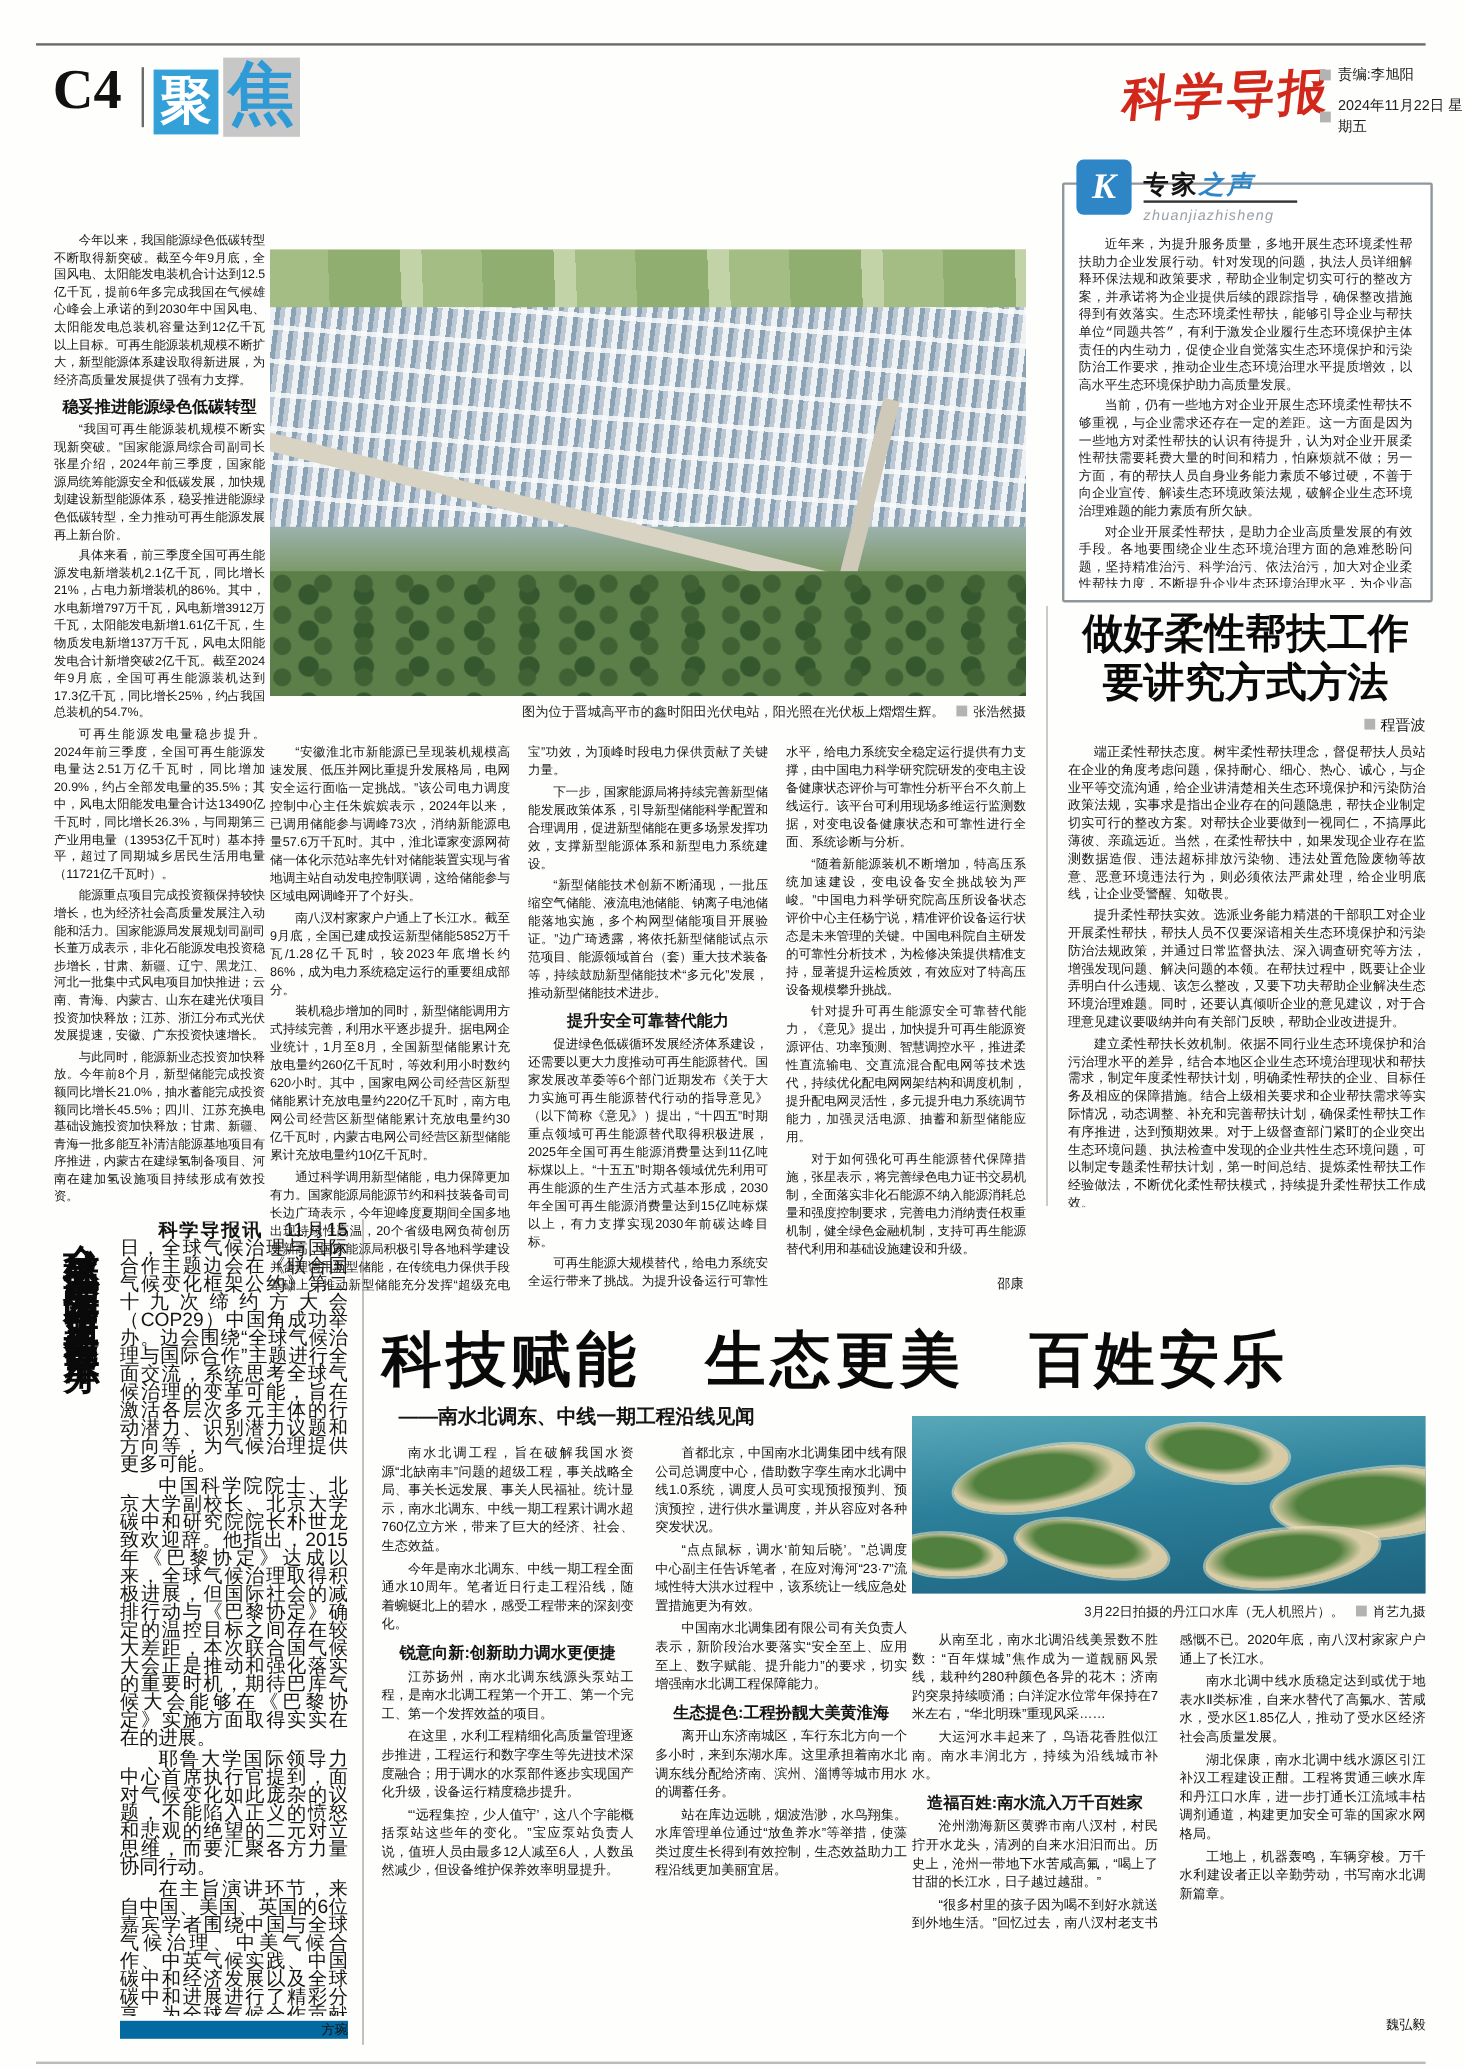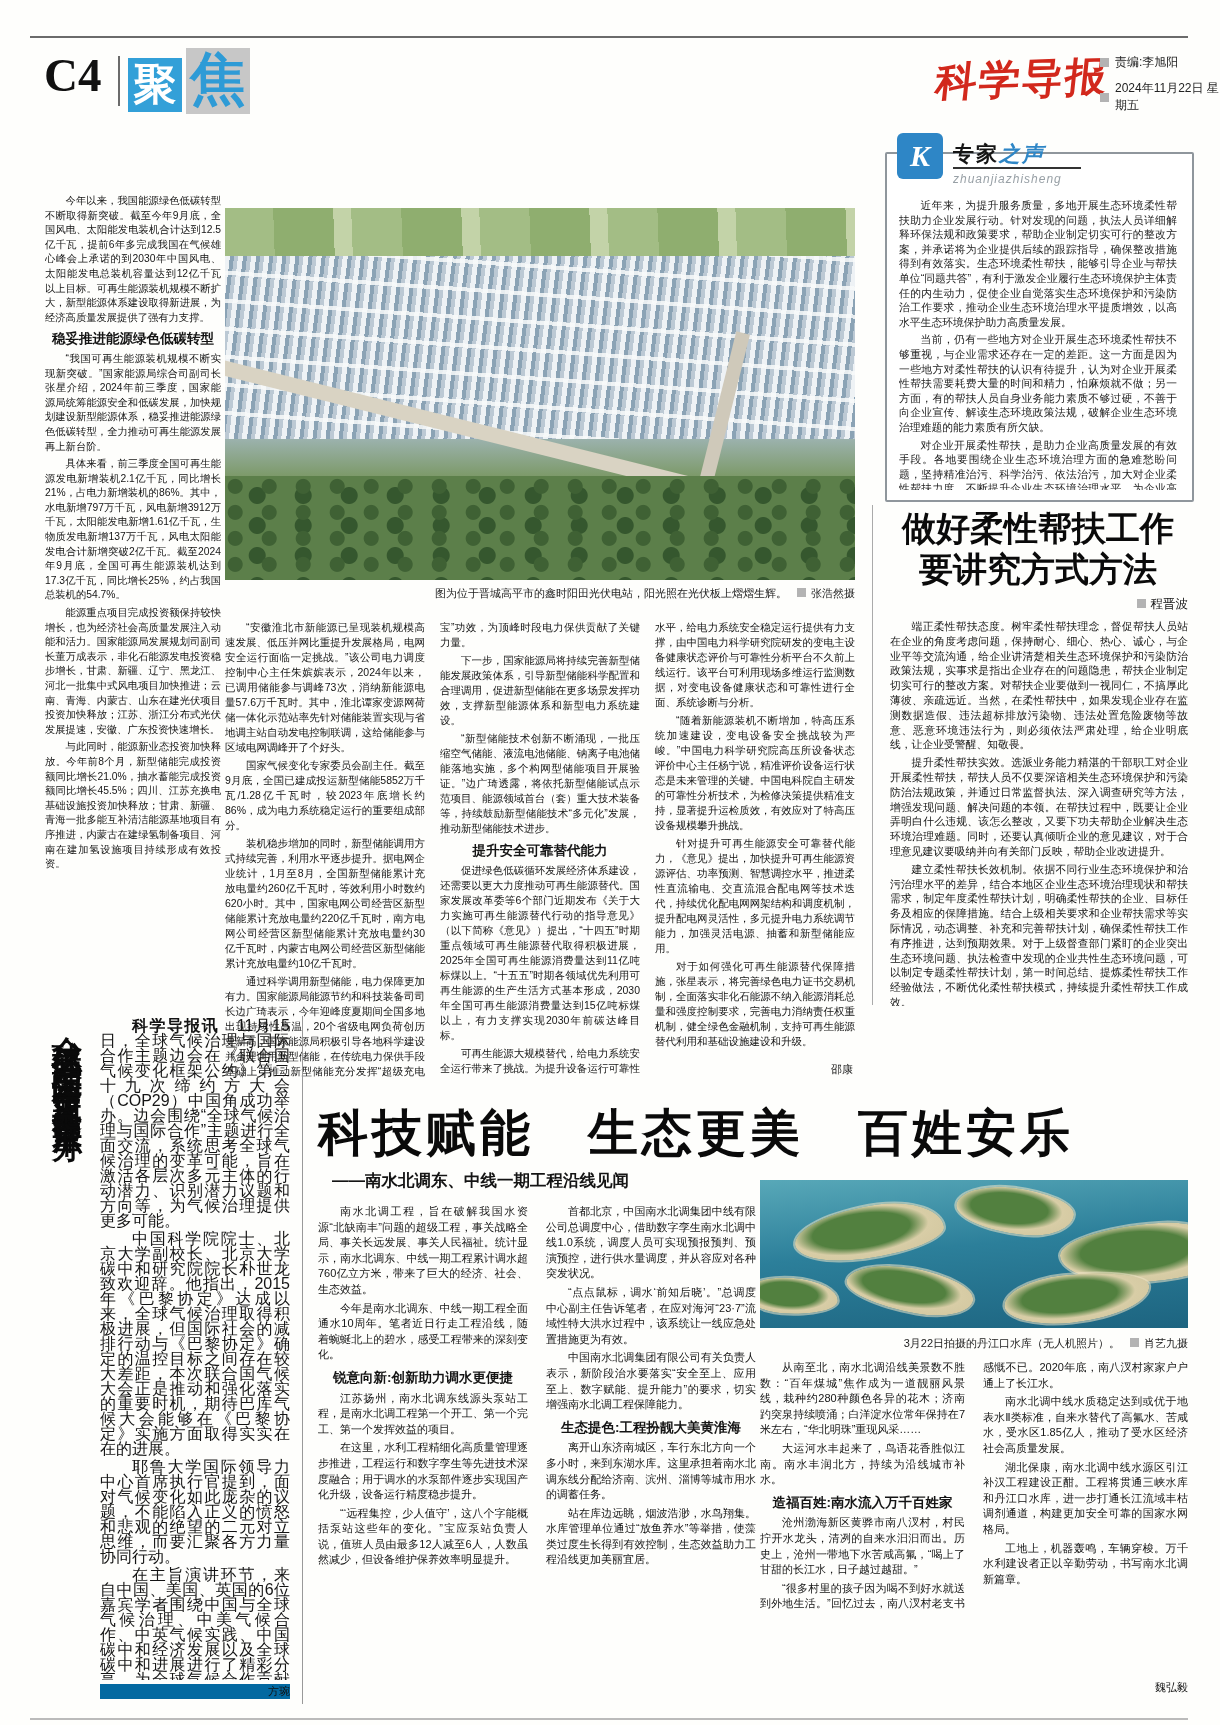--- a/index.html
+++ b/index.html
@@ -26,21 +26,21 @@
   #left-col{width:176px;height:812px;font-size:10.3px;line-height:14.6px;overflow:hidden;}
   #mid-cols{width:630px;height:460px;font-size:10.5px;line-height:15px;overflow:hidden;
             column-count:3;column-gap:15px;}
   .caption{font-size:11px;color:#222;text-align:right;}
   .sig{font-size:11px;color:#111;text-align:right;}
   
   #photo1{width:630px;height:372px;overflow:hidden;background:linear-gradient(180deg,#8fae78 0%,#9cb883 11%,#b6c6cf 16%,#a8bcc9 58%,#7d9a6a 72%,#55753f 100%);}
   .ph-layer{position:absolute;}
   
   #expert-box{width:305px;height:346px;border:2px solid #8f969c;border-radius:2px;background:#fff;}
-  #expert-body{font-family:Liberation Sans, sans-serif;font-size:10.8px;line-height:14.6px;
+  #expert-body{font-family:Liberation Mono, monospace;font-size:10.8px;line-height:14.6px;
                text-align:justify;color:#1c1c1c;overflow:hidden;}
   #expert-k{width:46px;height:46px;background:#2e86c6;border-radius:6px;color:#fff;text-align:center;
             line-height:46px;font-family:"Liberation Serif",serif;font-style:italic;font-weight:bold;font-size:30px;}
   #expert-title{font-size:21px;font-weight:bold;letter-spacing:2px;}
   #expert-title .blue{color:#2e86c6;font-style:italic;}
   #expert-pinyin{font-size:12px;font-style:italic;color:#98a0a6;letter-spacing:1px;}
   
   #flex-title{font-size:34px;font-weight:bold;line-height:1.2;text-align:center;color:#0a0a0a;}
   #flex-byline{font-size:12.5px;text-align:right;}
   #flex-body{font-family:"DejaVu Serif","Liberation Serif",serif;font-size:10.8px;line-height:14.8px;
@@ -78,40 +78,41 @@
       <span>2024年11月22日  星期五</span>
     </div>
   </div>
 
 
   <div class="abs body-txt" id="left-col" style="left:45px;top:194px;">
     <p class="bp">今年以来，我国能源绿色低碳转型不断取得新突破。截至今年9月底，全国风电、太阳能发电装机合计达到12.5亿千瓦，提前6年多完成我国在气候雄心峰会上承诺的到2030年中国风电、太阳能发电总装机容量达到12亿千瓦以上目标。可再生能源装机规模不断扩大，新型能源体系建设取得新进展，为经济高质量发展提供了强有力支撑。</p>
     <p class="subhead">稳妥推进能源绿色低碳转型</p>
     <p class="bp">“我国可再生能源装机规模不断实现新突破。”国家能源局综合司副司长张星介绍，2024年前三季度，国家能源局统筹能源安全和低碳发展，加快规划建设新型能源体系，稳妥推进能源绿色低碳转型，全力推动可再生能源发展再上新台阶。</p>
     <p class="bp">具体来看，前三季度全国可再生能源发电新增装机2.1亿千瓦，同比增长21%，占电力新增装机的86%。其中，水电新增797万千瓦，风电新增3912万千瓦，太阳能发电新增1.61亿千瓦，生物质发电新增137万千瓦，风电太阳能发电合计新增突破2亿千瓦。截至2024年9月底，全国可再生能源装机达到17.3亿千瓦，同比增长25%，约占我国总装机的54.7%。</p>
+    <p class="bp">可再生能源发电量稳步提升。2024年前三季度，全国可再生能源发电量达2.51万亿千瓦时，同比增加20.9%，约占全部发电量的35.5%；其中，风电太阳能发电量合计达13490亿千瓦时，同比增长26.3%，与同期第三产业用电量（13953亿千瓦时）基本持平，超过了同期城乡居民生活用电量（11721亿千瓦时）。</p>
     <p class="bp">能源重点项目完成投资额保持较快增长，也为经济社会高质量发展注入动能和活力。国家能源局发展规划司副司长董万成表示，非化石能源发电投资稳步增长，甘肃、新疆、辽宁、黑龙江、河北一批集中式风电项目加快推进；云南、青海、内蒙古、山东在建光伏项目投资加快释放；江苏、浙江分布式光伏发展提速，安徽、广东投资快速增长。</p>
     <p class="bp">与此同时，能源新业态投资加快释放。今年前8个月，新型储能完成投资额同比增长21.0%，抽水蓄能完成投资额同比增长45.5%；四川、江苏充换电基础设施投资加快释放；甘肃、新疆、青海一批多能互补清洁能源基地项目有序推进，内蒙古在建绿氢制备项目、河南在建加氢设施项目持续形成有效投资。</p>
 
   </div>
 
   <div class="abs" id="photo1" style="left:225px;top:208px;">
     <div class="ph-layer" style="left:0;top:0;width:100%;height:15%;background:repeating-linear-gradient(88deg,#a3bd85 0 50px,#8fae6f 50px 110px,#c3d3a8 110px 128px);"></div>
     <div class="ph-layer" style="left:0;top:13%;width:100%;height:49%;background:repeating-linear-gradient(97deg,#eef2f5 0 5px,#8ba3b5 5px 9px,#bcc9d4 9px 13px);"></div>
     <div class="ph-layer" style="left:0;top:13%;width:100%;height:49%;background:repeating-linear-gradient(4deg,rgba(255,255,255,0) 0 24px,rgba(248,250,250,.85) 24px 28px);"></div>
     <div class="ph-layer" style="left:-60px;top:240px;width:820px;height:15px;background:#d9d3c3;transform:rotate(14deg);"></div>
     <div class="ph-layer" style="left:470px;top:120px;width:14px;height:340px;background:#cfc9ba;transform:rotate(14deg);"></div>
     <div class="ph-layer" style="left:0;bottom:0;width:100%;height:28%;background-color:#5c7f4a;background-image:radial-gradient(circle at 30% 40%,#3f6134 7px,transparent 8px),radial-gradient(circle at 70% 65%,#35572e 8px,transparent 9px);background-size:34px 26px,46px 30px;"></div>
   </div>
   <div class="abs caption" style="left:225px;top:586px;width:630px;">
     <span>图为位于晋城高平市的鑫时阳田光伏电站，阳光照在光伏板上熠熠生辉。</span><span class="sq-inline"></span><span>张浩然摄</span>
   </div>
 
   <div class="abs body-txt" id="mid-cols" style="left:225px;top:620px;">
     <p class="bp">“安徽淮北市新能源已呈现装机规模高速发展、低压并网比重提升发展格局，电网安全运行面临一定挑战。”该公司电力调度控制中心主任朱嫔嫔表示，2024年以来，已调用储能参与调峰73次，消纳新能源电量57.6万千瓦时。其中，淮北谭家变源网荷储一体化示范站率先针对储能装置实现与省地调主站自动发电控制联调，这给储能参与区域电网调峰开了个好头。</p>
-    <p class="bp">国家气候变化专家委员会副主任。截至9月底，全国已建成投运新型储能5852万千瓦/1.28亿千瓦时，较2023年底增长约86%，成为电力系统稳定运行的重要组成部分。</p>
+    <p class="bp">南八汊村家家户户通上了长江水。截至9月底，全国已建成投运新型储能5852万千瓦/1.28亿千瓦时，较2023年底增长约86%，成为电力系统稳定运行的重要组成部分。</p>
     <p class="bp">装机稳步增加的同时，新型储能调用方式持续完善，利用水平逐步提升。据电网企业统计，1月至8月，全国新型储能累计充放电量约260亿千瓦时，等效利用小时数约620小时。其中，国家电网公司经营区新型储能累计充放电量约220亿千瓦时，南方电网公司经营区新型储能累计充放电量约30亿千瓦时，内蒙古电网公司经营区新型储能累计充放电量约10亿千瓦时。</p>
     <p class="bp">通过科学调用新型储能，电力保障更加有力。国家能源局能源节约和科技装备司司长边广琦表示，今年迎峰度夏期间全国多地出现持续性高温，20个省级电网负荷创历史新高，国家能源局积极引导各地科学建设并合理调用新型储能，在传统电力保供手段基础上，推动新型储能充分发挥“超级充电宝”功效，为顶峰时段电力保供贡献了关键力量。</p>
     <p class="bp">下一步，国家能源局将持续完善新型储能发展政策体系，引导新型储能科学配置和合理调用，促进新型储能在更多场景发挥功效，支撑新型能源体系和新型电力系统建设。</p>
     <p class="bp">“新型储能技术创新不断涌现，一批压缩空气储能、液流电池储能、钠离子电池储能落地实施，多个构网型储能项目开展验证。”边广琦透露，将依托新型储能试点示范项目、能源领域首台（套）重大技术装备等，持续鼓励新型储能技术“多元化”发展，推动新型储能技术进步。</p>
     <p class="subhead">提升安全可靠替代能力</p>
     <p class="bp">促进绿色低碳循环发展经济体系建设，还需要以更大力度推动可再生能源替代。国家发展改革委等6个部门近期发布《关于大力实施可再生能源替代行动的指导意见》（以下简称《意见》）提出，“十四五”时期重点领域可再生能源替代取得积极进展，2025年全国可再生能源消费量达到11亿吨标煤以上。“十五五”时期各领域优先利用可再生能源的生产生活方式基本形成，2030年全国可再生能源消费量达到15亿吨标煤以上，有力支撑实现2030年前碳达峰目标。</p>
     <p class="bp">可再生能源大规模替代，给电力系统安全运行带来了挑战。为提升设备运行可靠性水平，给电力系统安全稳定运行提供有力支撑，由中国电力科学研究院研发的变电主设备健康状态评价与可靠性分析平台不久前上线运行。该平台可利用现场多维运行监测数据，对变电设备健康状态和可靠性进行全面、系统诊断与分析。</p>
     <p class="bp">“随着新能源装机不断增加，特高压系统加速建设，变电设备安全挑战较为严峻。”中国电力科学研究院高压所设备状态评价中心主任杨宁说，精准评价设备运行状态是未来管理的关键。中国电科院自主研发的可靠性分析技术，为检修决策提供精准支持，显著提升运检质效，有效应对了特高压设备规模攀升挑战。</p>
     <p class="bp">针对提升可再生能源安全可靠替代能力，《意见》提出，加快提升可再生能源资源评估、功率预测、智慧调控水平，推进柔性直流输电、交直流混合配电网等技术迭代，持续优化配电网网架结构和调度机制，提升配电网灵活性，多元提升电力系统调节能力，加强灵活电源、抽蓄和新型储能应用。</p>
     <p class="bp">对于如何强化可再生能源替代保障措施，张星表示，将完善绿色电力证书交易机制，全面落实非化石能源不纳入能源消耗总量和强度控制要求，完善电力消纳责任权重机制，健全绿色金融机制，支持可再生能源替代利用和基础设施建设和升级。</p>

